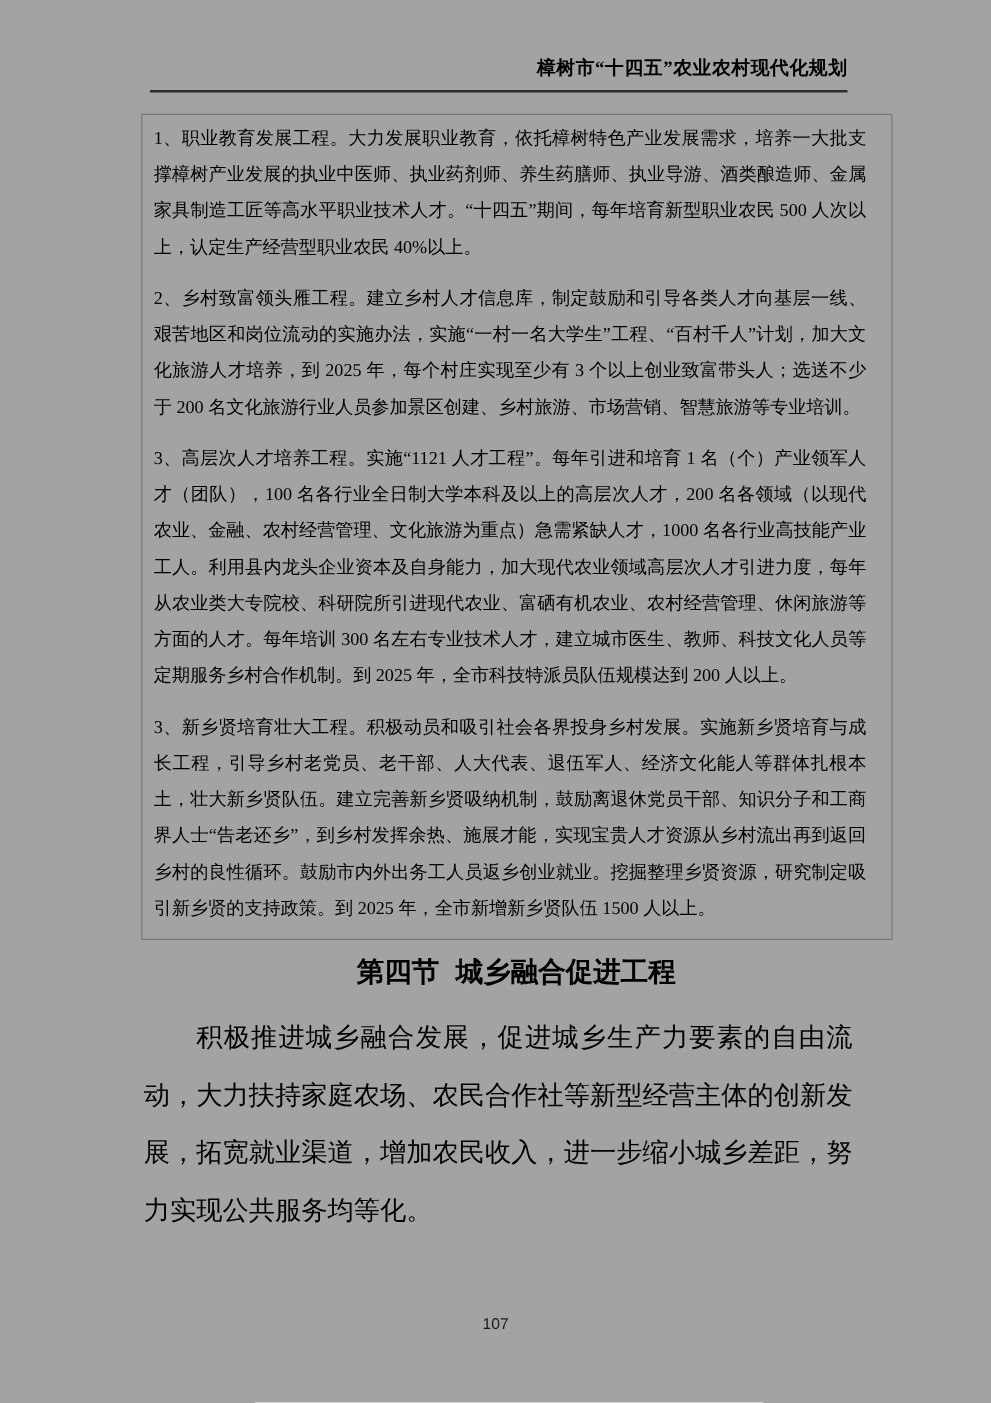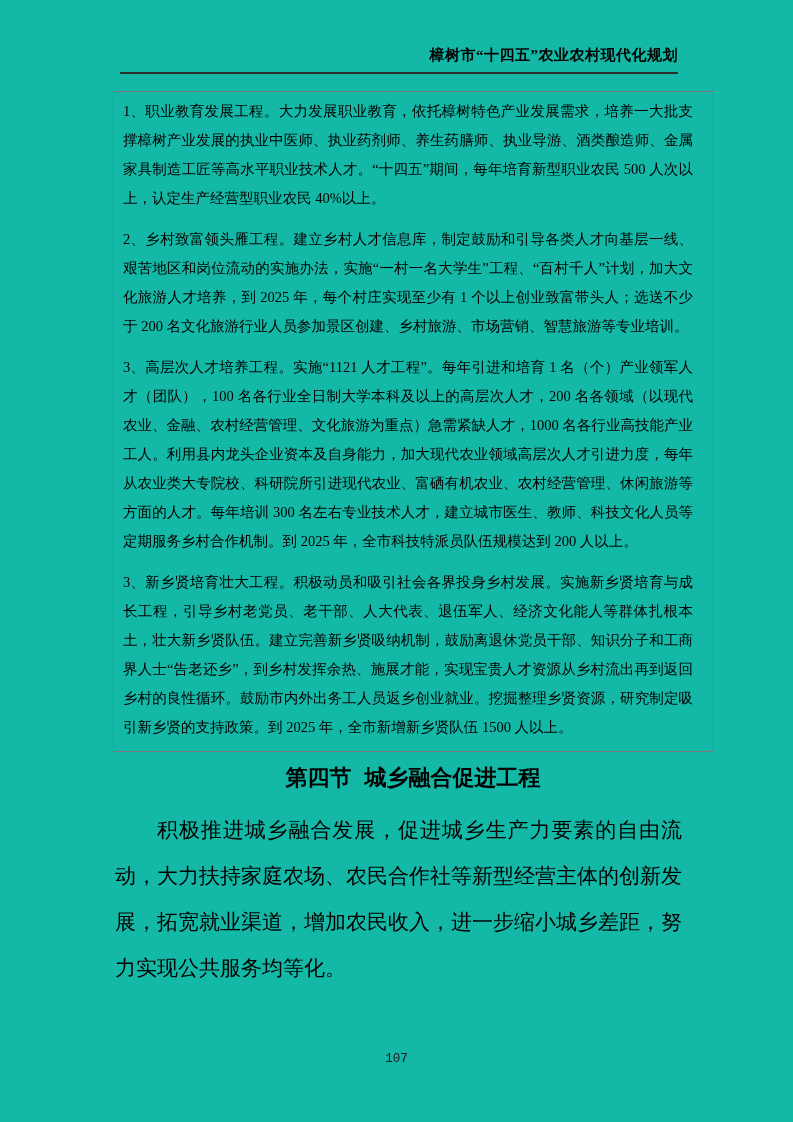--- a/index.html
+++ b/index.html
@@ -4,21 +4,21 @@
 <style>
   html, body {
     margin: 0;
     padding: 0;
     background: #ffffff;
   }
   .page {
     position: relative;
     width: 793px;
     height: 1122px;
-    background: #14b8a6;
+    background: #a3a3a3;
     color: #000000;
     font-family: "Liberation Serif", "DejaVu Serif", serif;
     overflow: hidden;
     box-sizing: border-box;
   }
   
   .header {
     margin: 0 115px 0 120px;
     padding-top: 45px;
   }
@@ -67,38 +67,38 @@
     text-align: justify;
     text-indent: 2em;
   }
   
   .page-number {
     position: absolute;
     bottom: 56px;
     left: 0;
     right: 0;
     text-align: center;
-    font-family: Liberation Mono, monospace;
+    font-family: Liberation Sans, sans-serif;
     font-size: 12.5px;
     color: #1a1a1a;
   }
 </style>
 </head>
 <body>
 
 <div class="page">
 
   <div class="header">
     <div class="header-title">樟树市“十四五”农业农村现代化规划</div>
     <div class="header-rule"></div>
   </div>
 
   <div class="textbox">
     <p>1、职业教育发展工程。大力发展职业教育，依托樟树特色产业发展需求，培养一大批支撑樟树产业发展的执业中医师、执业药剂师、养生药膳师、执业导游、酒类酿造师、金属家具制造工匠等高水平职业技术人才。“十四五”期间，每年培育新型职业农民 500 人次以上，认定生产经营型职业农民 40%以上。</p>
-    <p>2、乡村致富领头雁工程。建立乡村人才信息库，制定鼓励和引导各类人才向基层一线、艰苦地区和岗位流动的实施办法，实施“一村一名大学生”工程、“百村千人”计划，加大文化旅游人才培养，到 2025 年，每个村庄实现至少有 1 个以上创业致富带头人；选送不少于 200 名文化旅游行业人员参加景区创建、乡村旅游、市场营销、智慧旅游等专业培训。</p>
+    <p>2、乡村致富领头雁工程。建立乡村人才信息库，制定鼓励和引导各类人才向基层一线、艰苦地区和岗位流动的实施办法，实施“一村一名大学生”工程、“百村千人”计划，加大文化旅游人才培养，到 2025 年，每个村庄实现至少有 3 个以上创业致富带头人；选送不少于 200 名文化旅游行业人员参加景区创建、乡村旅游、市场营销、智慧旅游等专业培训。</p>
     <p>3、高层次人才培养工程。实施“1121 人才工程”。每年引进和培育 1 名（个）产业领军人才（团队），100 名各行业全日制大学本科及以上的高层次人才，200 名各领域（以现代农业、金融、农村经营管理、文化旅游为重点）急需紧缺人才，1000 名各行业高技能产业工人。利用县内龙头企业资本及自身能力，加大现代农业领域高层次人才引进力度，每年从农业类大专院校、科研院所引进现代农业、富硒有机农业、农村经营管理、休闲旅游等方面的人才。每年培训 300 名左右专业技术人才，建立城市医生、教师、科技文化人员等定期服务乡村合作机制。到 2025 年，全市科技特派员队伍规模达到 200 人以上。</p>
     <p>3、新乡贤培育壮大工程。积极动员和吸引社会各界投身乡村发展。实施新乡贤培育与成长工程，引导乡村老党员、老干部、人大代表、退伍军人、经济文化能人等群体扎根本土，壮大新乡贤队伍。建立完善新乡贤吸纳机制，鼓励离退休党员干部、知识分子和工商界人士“告老还乡”，到乡村发挥余热、施展才能，实现宝贵人才资源从乡村流出再到返回乡村的良性循环。鼓励市内外出务工人员返乡创业就业。挖掘整理乡贤资源，研究制定吸引新乡贤的支持政策。到 2025 年，全市新增新乡贤队伍 1500 人以上。</p>
   </div>
 
   <div class="section-heading">第四节 城乡融合促进工程</div>
 
   <p class="body-text">积极推进城乡融合发展，促进城乡生产力要素的自由流动，大力扶持家庭农场、农民合作社等新型经营主体的创新发展，拓宽就业渠道，增加农民收入，进一步缩小城乡差距，努力实现公共服务均等化。</p>
 
   <div class="page-number">107</div>
 

